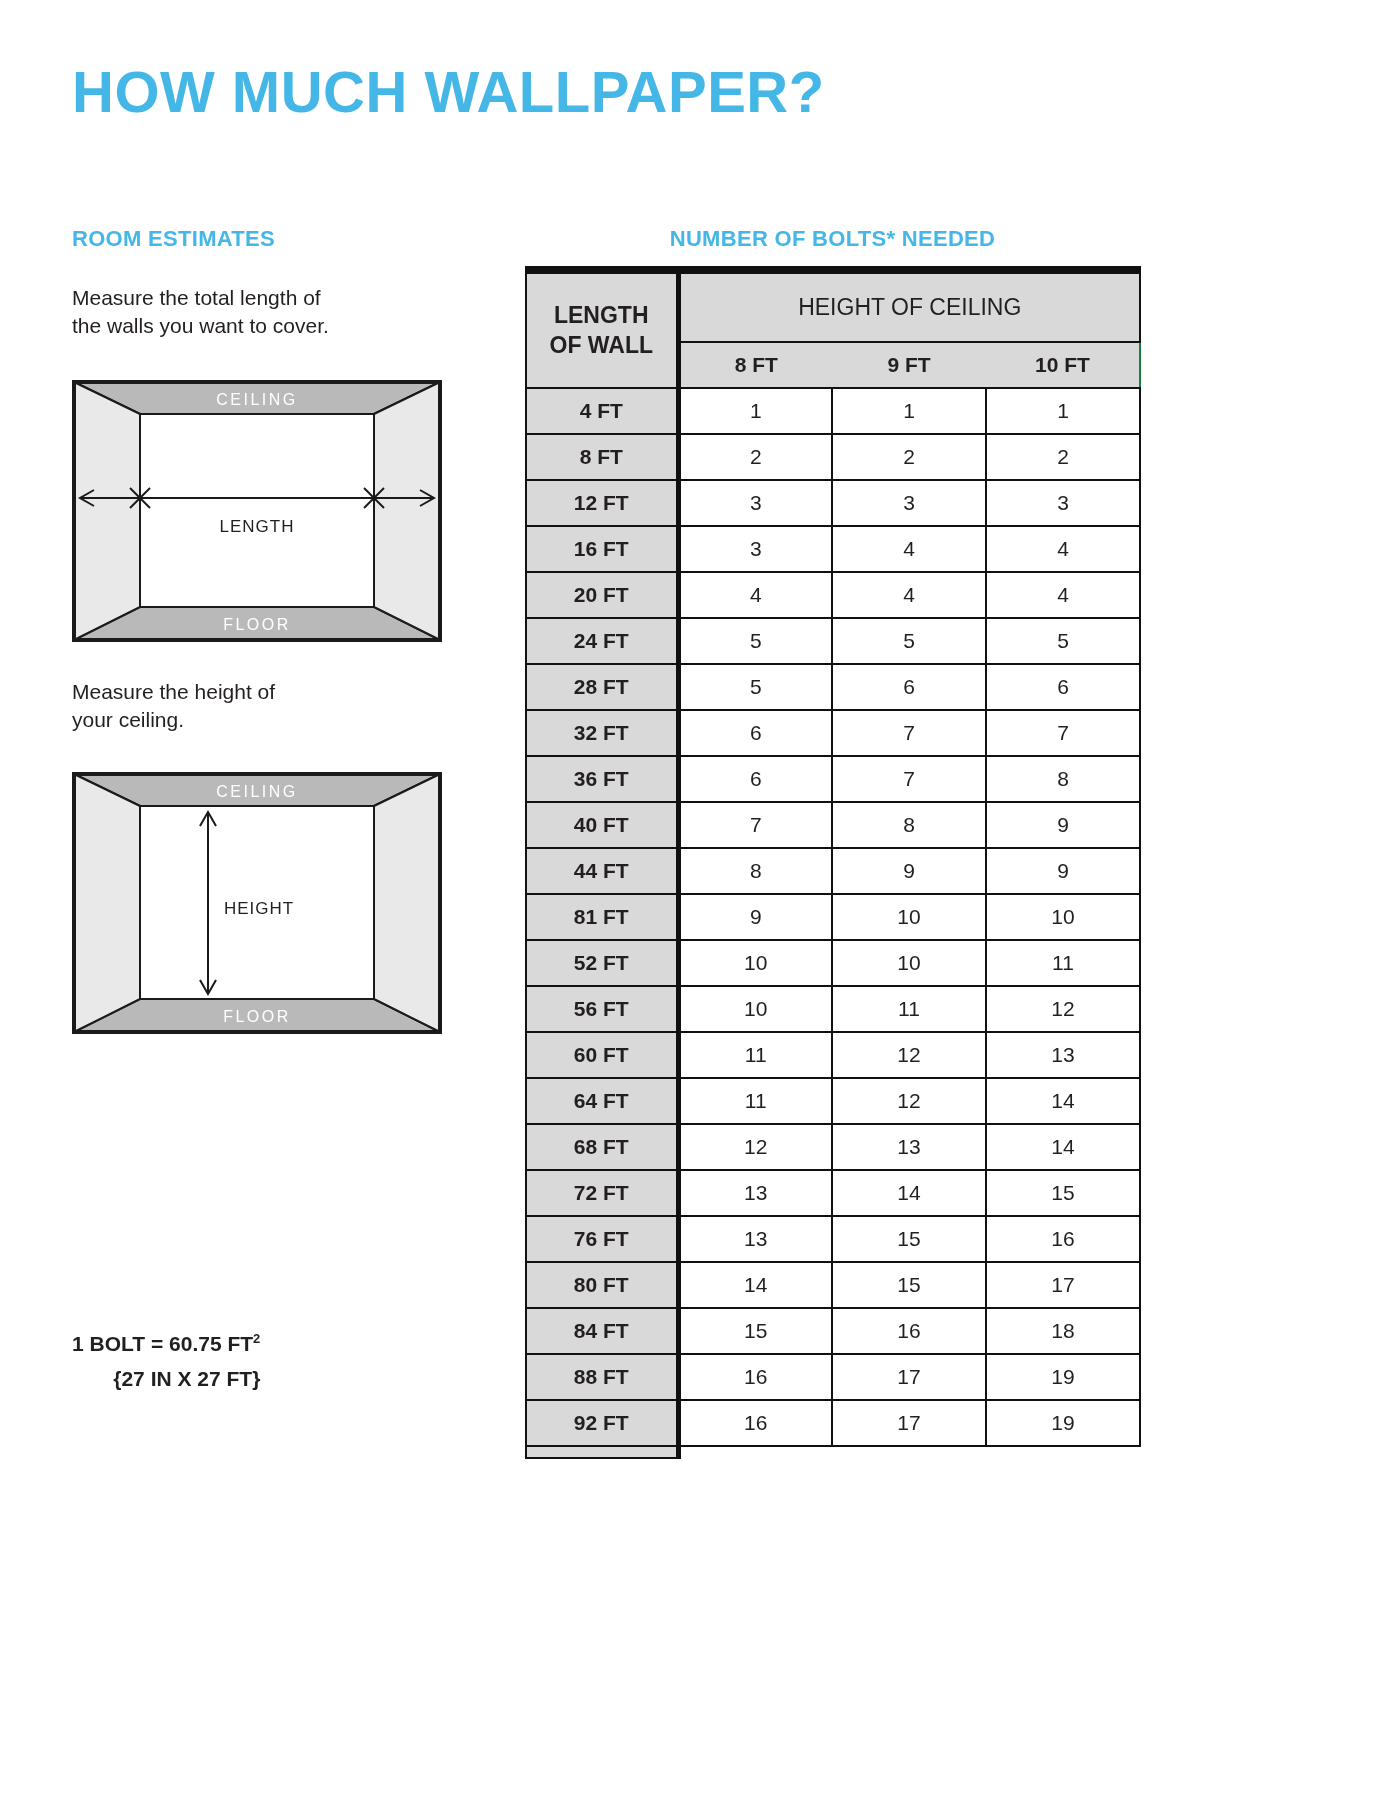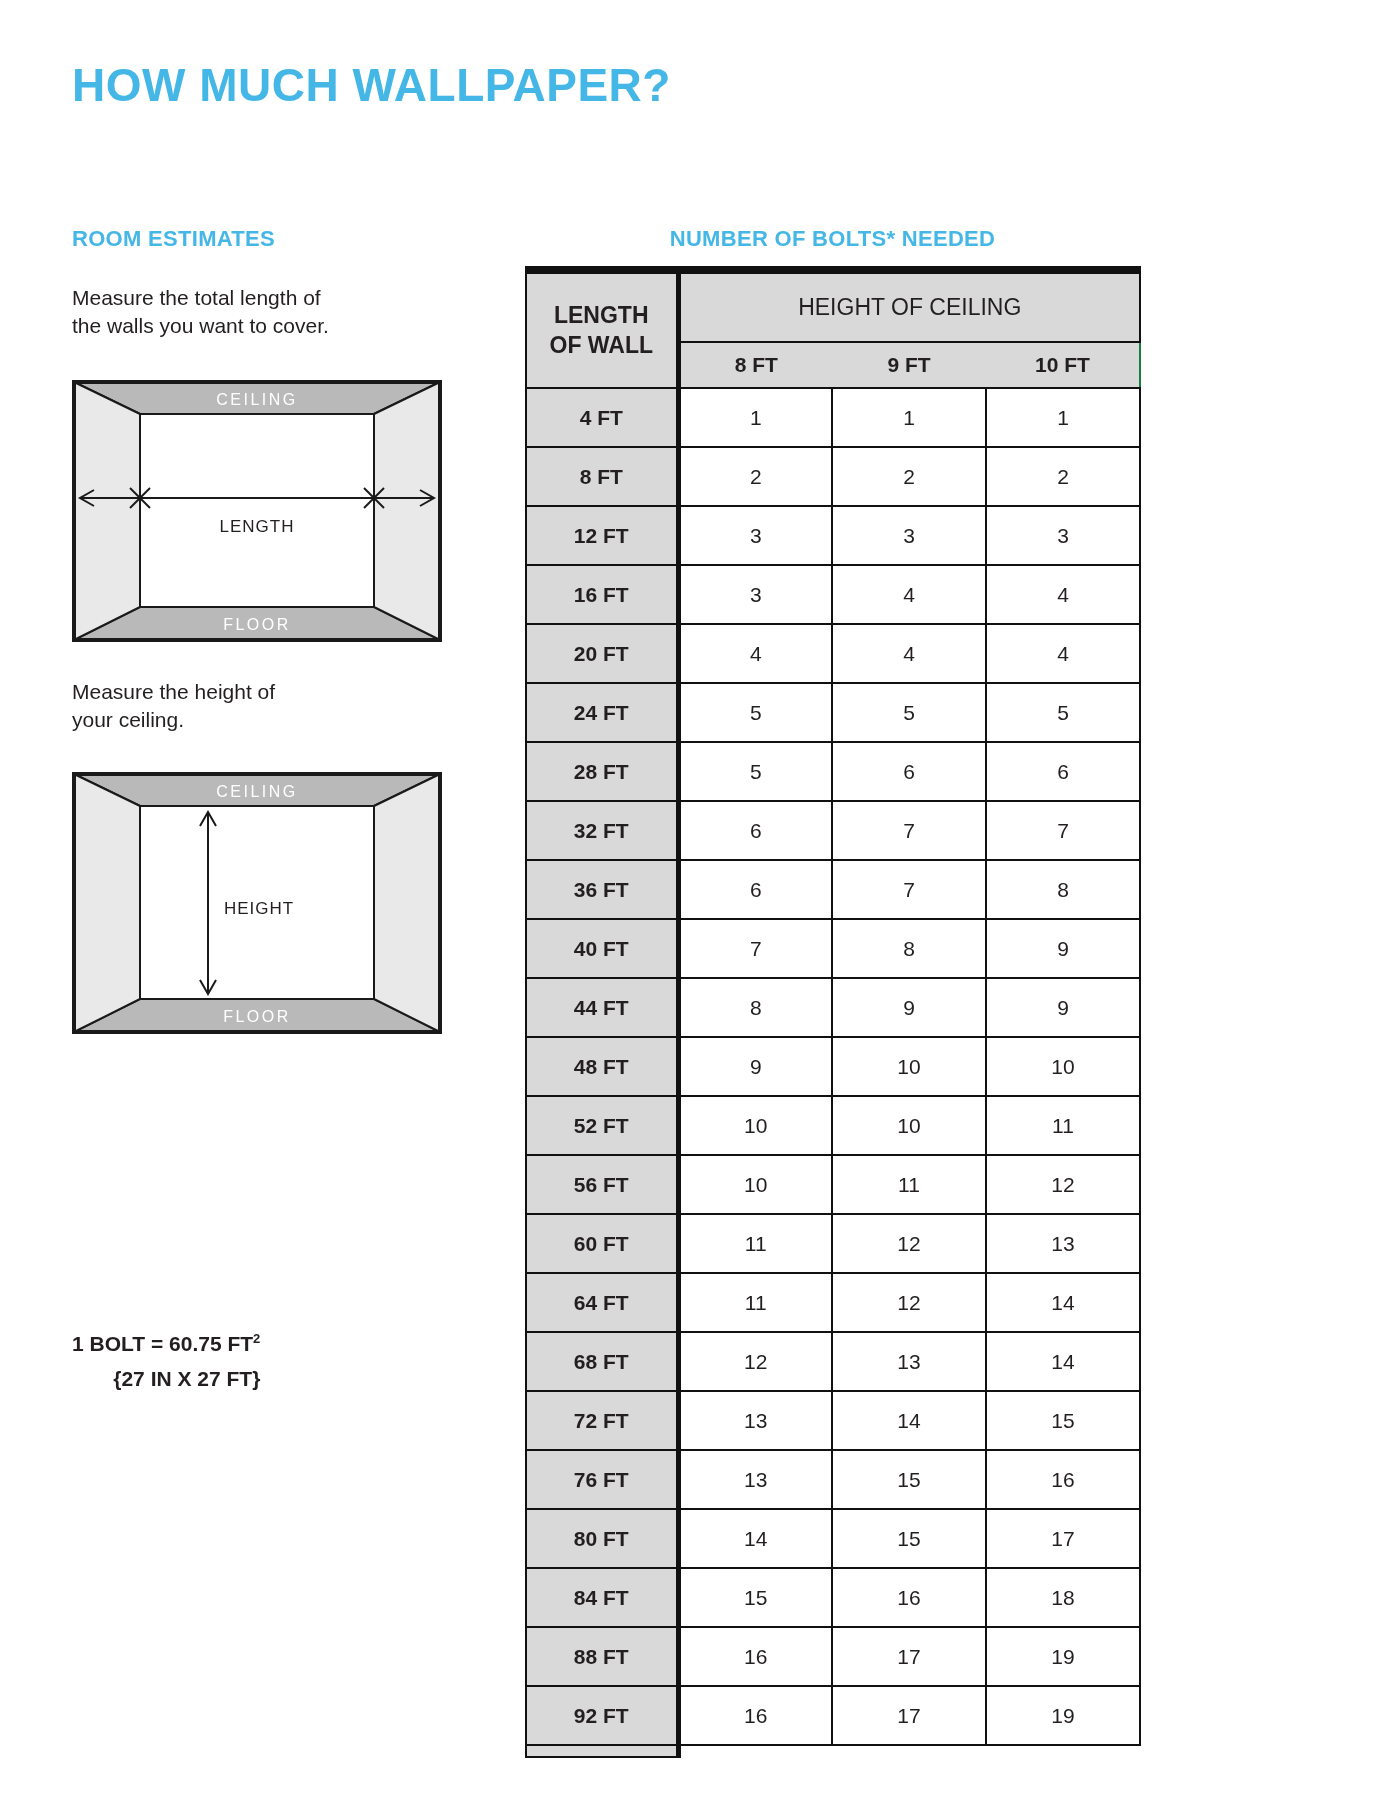--- a/index.html
+++ b/index.html
@@ -2,21 +2,21 @@
 <html style="--accent: #45b7e6; --table-gray: #d9d9d9; --ink: #231f20;"><head>
 <meta charset="utf-8">
 <style>
   * { margin:0; padding:0; box-sizing:border-box; }
   html, body { background:#ffffff; }
   body { font-family:"Liberation Sans", sans-serif; color:var(--ink, #231f20); }
   .page { position:relative; width:1391px; height:1800px; background:#ffffff; overflow:hidden; }
 
   .main-title {
     position:absolute; left:72px; top:58px;
-    font-size:46px; font-weight:bold; color:var(--accent, #45b7e6);
+    font-size:58px; font-weight:bold; color:var(--accent, #45b7e6);
     letter-spacing:0.5px;
   }
   .section-heading {
     position:absolute; font-size:22px; font-weight:bold;
     color:var(--accent, #45b7e6); letter-spacing:0.3px;
   }
   #room-estimates-heading { left:72px; top:226px; }
   #bolts-heading { left:525px; top:226px; width:615px; text-align:center; }
 
   .para {
@@ -69,21 +69,21 @@
   th.group-head {
     background:var(--table-gray, #d9d9d9); height:72px; font-size:23px; font-weight:normal;
     text-align:center; vertical-align:middle; border-top-width:8px;
   }
   th.sub-head {
     background:var(--table-gray, #d9d9d9); height:46px; font-size:21px; font-weight:bold;
     text-align:center; vertical-align:middle; border-left:0; border-right:0;
   }
   th.sub-head:last-child { border-right:2px solid #15803d; }
   tbody th.row-label {
-    background:var(--table-gray, #d9d9d9); height:59px; font-size:21px; font-weight:bold;
+    background:var(--table-gray, #d9d9d9); height:46px; font-size:21px; font-weight:bold;
     text-align:center; vertical-align:middle; border-right-width:5px;margin-left:11px;
   }
   tbody td {
     font-size:21px; text-align:center; vertical-align:middle; color:var(--ink, #231f20);
     background:#ffffff;
   }
   tr.stub th { height:12px; background:var(--table-gray, #d9d9d9); border-right-width:5px; }
   tr.stub td { border:0; background:transparent; }
 </style>
 </head>
@@ -240,21 +240,21 @@
   </tr>
 
   <tr>
     <th class="row-label">44 FT</th>
     <td>8</td>
     <td>9</td>
     <td>9</td>
   </tr>
 
   <tr>
-    <th class="row-label">48 FT</th>
+    <th class="row-label">81 FT</th>
     <td>9</td>
     <td>10</td>
     <td>10</td>
   </tr>
 
   <tr>
     <th class="row-label">52 FT</th>
     <td>10</td>
     <td>10</td>
     <td>11</td>

